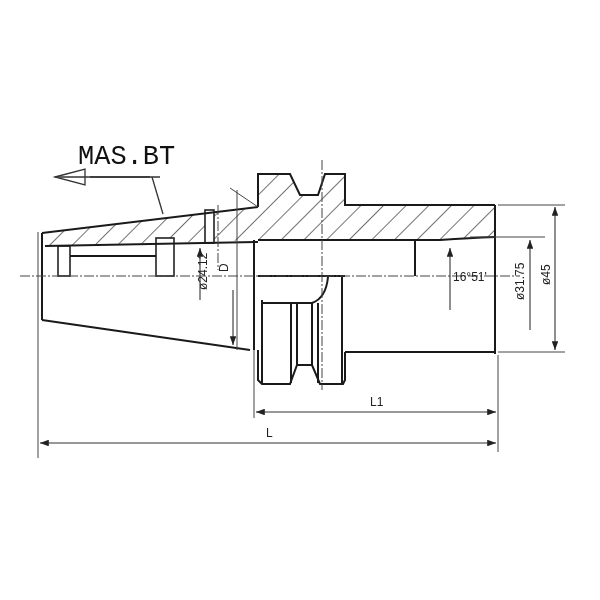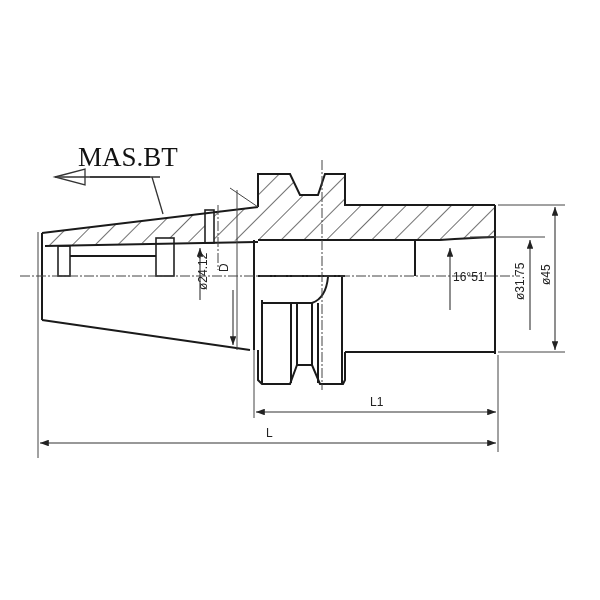--- a/index.html
+++ b/index.html
@@ -1,18 +1,18 @@
 <!DOCTYPE html>
 <html><head>
 <meta charset="utf-8">
 <style>
   html, body { margin: 0; padding: 0; background: #ffffff; }
   body { width: 600px; height: 600px; position: relative; overflow: hidden; font-family: "Liberation Sans", sans-serif; }
   svg { position: absolute; left: 0; top: 0; }
-  .title { position: absolute; left: 78px; top: 142px; font-size: 27px; color: #111; letter-spacing: 0px; font-family: Liberation Serif, serif; }
+  .title { position: absolute; left: 78px; top: 142px; font-size: 27px; color: #111; letter-spacing: 0px; font-family: Liberation Mono, monospace; }
   .dimtxt { font-family: "Liberation Sans Narrow", "Liberation Sans", sans-serif; font-size: 12px; fill: #222; }
 </style>
 </head>
 <body>
 
 <div class="title">MAS.BT</div>
 
 <svg width="600" height="600" viewBox="0 0 600 600">
   <defs>
     <pattern id="hatch" patternUnits="userSpaceOnUse" width="16" height="16" patternTransform="rotate(45)">

